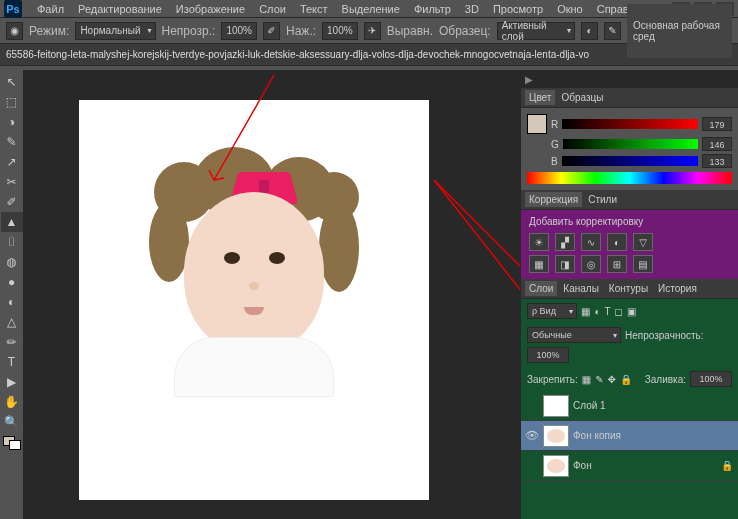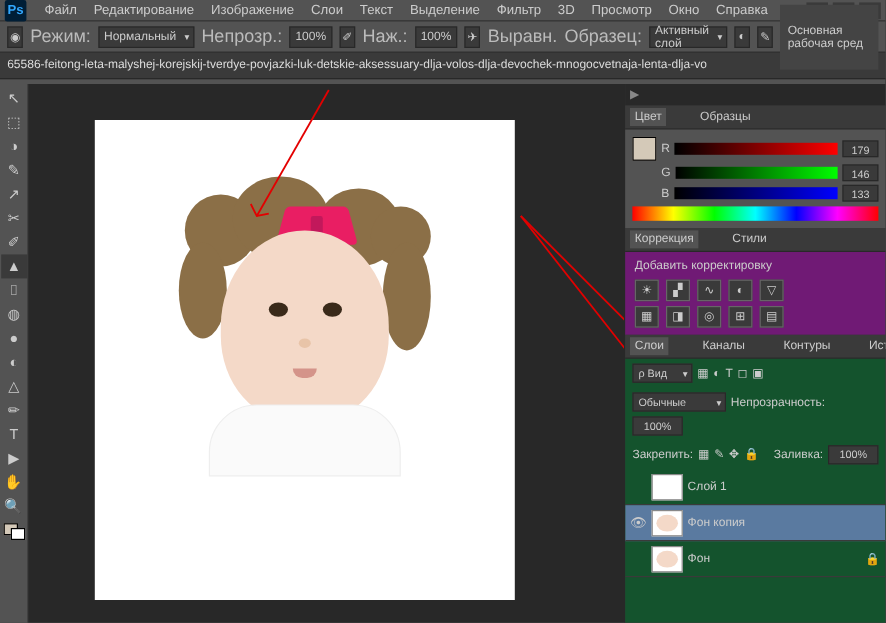--- a/index.html
+++ b/index.html
@@ -3,21 +3,21 @@
 <meta charset="utf-8">
 <style>
 *{margin:0;padding:0;box-sizing:border-box;font-family:Tahoma,Arial,sans-serif;font-size:10px;color:#ccc;user-select:none}
 body{background:#535353;width:738px;height:519px;overflow:hidden;position:relative}
 .menubar{background:#535353;height:18px;display:flex;align-items:center;padding:0 4px;border-bottom:1px solid #282828}
 .ps-logo{width:18px;height:18px;background:#001e36;color:#31a8ff;display:flex;align-items:center;justify-content:center;font-weight:bold;font-size:11px;border-radius:2px;margin-right:8px}
 .menubar span{padding:0 7px;cursor:default;font-size:11px}
 .win-controls{margin-left:auto;display:flex;gap:4px}
 .win-btn{width:18px;height:14px;background:#3a3a3a;display:flex;align-items:center;justify-content:center;font-size:9px}
 .options-bar{background:#535353;height:26px;display:flex;align-items:center;padding:0 6px;gap:6px;border-bottom:1px solid #282828}
-.opt-label{color:#bbb;font-size:15px}
+.opt-label{color:#bbb;font-size:12px}
 .opt-dropdown{background:#3a3a3a;border:1px solid #282828;height:18px;padding:0 14px 0 4px;display:flex;align-items:center;position:relative;font-size:10px}
 .opt-dropdown::after{content:"▾";position:absolute;right:3px;font-size:8px}
 .opt-field{background:#3a3a3a;border:1px solid #282828;height:18px;width:40px;padding:0 4px;display:flex;align-items:center;font-size:10px}
 .opt-icon{width:20px;height:18px;background:#3a3a3a;border:1px solid #282828;display:flex;align-items:center;justify-content:center}
 .opt-end{margin-left:auto;background:#444;padding:16px 6px;font-size:10px}
 .tab-bar{background:#3a3a3a;height:22px;display:flex;align-items:center;padding:0 6px;border-bottom:1px solid #282828}
 .tab-bar span{font-size:10px;color:#ddd;white-space:nowrap;overflow:hidden}
 .workspace{position:absolute;left:0;top:70px;right:0;bottom:0;display:flex}
 .toolbar{width:24px;background:#535353;border-right:1px solid #282828;display:flex;flex-direction:column;align-items:center;padding-top:2px}
 .tool{width:22px;height:20px;display:flex;align-items:center;justify-content:center;font-size:12px;color:#ccc;cursor:pointer}
@@ -36,21 +36,21 @@
 .bow-left{transform:skewX(-15deg);left:0}
 .bow-right{transform:skewX(15deg);right:0}
 .bow-center{width:10px;height:16px;background:#c2185b;position:absolute;left:25px;top:8px;border-radius:2px}
 .eye{width:16px;height:12px;background:#3a2a1a;border-radius:50%;position:absolute;top:110px}
 .eye.l{left:70px}.eye.r{left:115px}
 .nose{width:10px;height:8px;background:#e8c4a8;position:absolute;top:140px;left:95px;border-radius:50%}
 .mouth{width:20px;height:8px;background:#d4948a;position:absolute;top:165px;left:90px;border-radius:0 0 10px 10px}
 .body{position:absolute;top:195px;left:20px;width:160px;height:60px;background:#fafafa;border-radius:40px 40px 0 0;border:1px solid #eee}
 .arrow-red{position:absolute;stroke:#e30000;stroke-width:1.5;fill:none}
 .right-panels{width:218px;background:#3a3a3a;border-left:1px solid #282828;display:flex;flex-direction:column}
-.panel-tabs{height:20px;background:#3a3a3a;display:flex;align-items:center;padding:0 4px;gap:24px;border-bottom:1px solid #282828}
+.panel-tabs{height:20px;background:#3a3a3a;display:flex;align-items:center;padding:0 4px;gap:2px;border-bottom:1px solid #282828}
 .panel-tabs span{font-size:10px;padding:2px 4px}
 .panel-tabs span.active{background:#535353}
 .color-panel{padding:6px;background:#535353}
 .color-row{display:flex;align-items:center;gap:4px;margin-bottom:3px}
 .color-swatch-big{width:20px;height:20px;background:#d4c9b8;border:1px solid #000}
 .slider-track{flex:1;height:10px;background:linear-gradient(to right,#000,#f00);position:relative}
 .slider-track.g{background:linear-gradient(to right,#000,#0f0)}
 .slider-track.b{background:linear-gradient(to right,#000,#00f)}
 .slider-val{width:30px;height:14px;background:#3a3a3a;border:1px solid #282828;text-align:center;font-size:9px;line-height:14px}
 .spectrum{height:12px;background:linear-gradient(to right,red,yellow,lime,cyan,blue,magenta,red);margin-top:4px}
@@ -239,21 +239,21 @@
     <div class="layers-panel">
       <div class="layer-opts">
         <div class="opt-dropdown" style="width:50px">ρ Вид</div>
         <span>▦</span>
         <span>◐</span>
         <span>T</span>
         <span>◻</span>
         <span>▣</span>
       </div>
       <div class="layer-opts">
-        <div class="opt-dropdown" style="width:78px">Обычные</div>
+        <div class="opt-dropdown" style="width:94px">Обычные</div>
         <span>Непрозрачность:</span>
         <div class="sm-field">100%</div>
       </div>
       <div class="layer-opts">
         <span>Закрепить:</span>
         <span>▦</span>
         <span>✎</span>
         <span>✥</span>
         <span>🔒</span>
         <span style="margin-left:auto">Заливка:</span>

